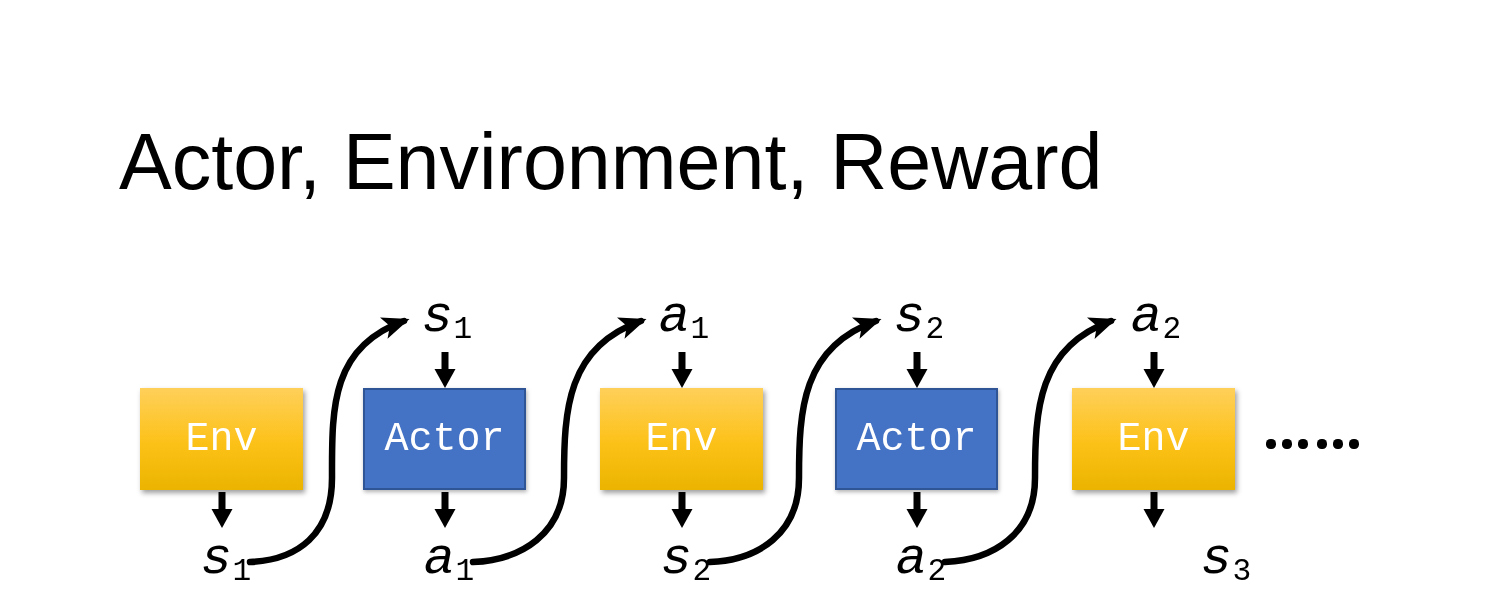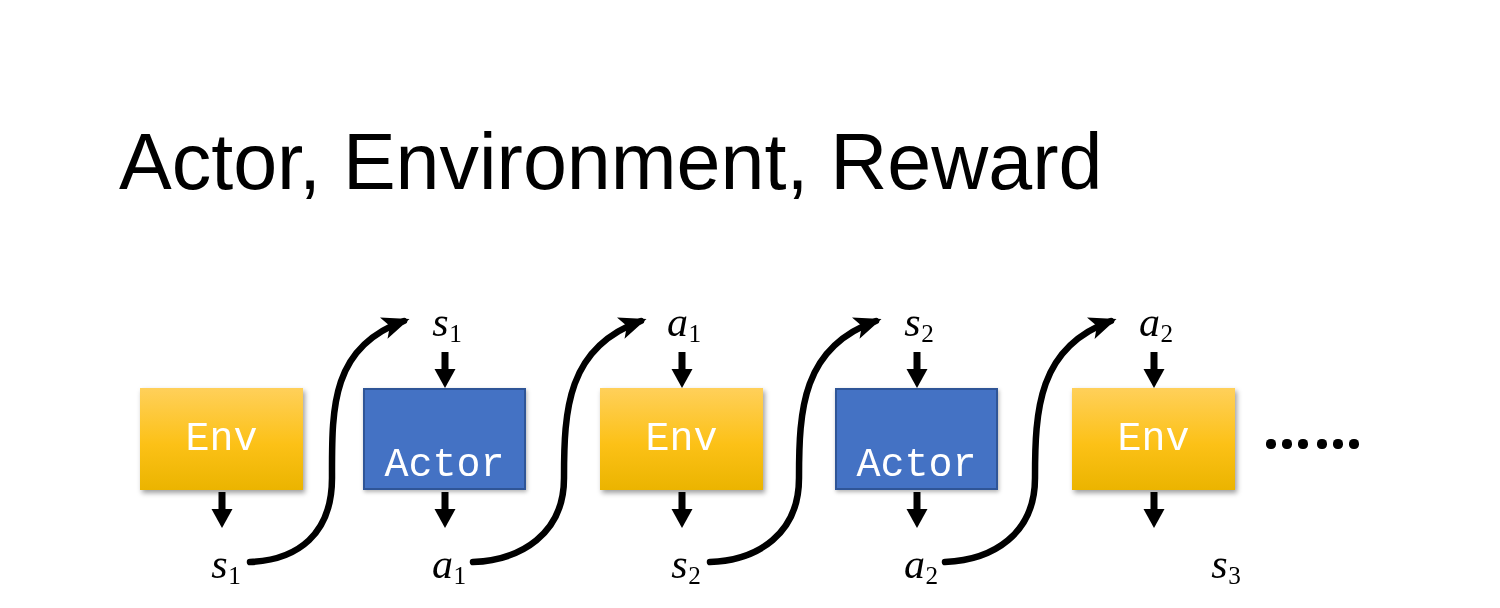--- a/index.html
+++ b/index.html
@@ -44,37 +44,35 @@
     font-family:Liberation Mono, monospace;
   }
   .box.env{
     background:linear-gradient(180deg,var(--env-gradient-top,#FFD05A) 0%,var(--env-gradient-mid,#FCC117) 55%,var(--env-gradient-bottom,#EBB400) 100%);
     box-shadow:2px 3px 5px rgba(0,0,0,0.38);
   }
   .box.actor{
     background:var(--actor-fill,#4472C4);
     border:2.5px solid var(--actor-border,#2F5597);
     box-shadow:1px 2px 4px rgba(0,0,0,0.30);
-    align-items:flex-end;
   }
   .box-1{left:140px;}
   .box-2{left:363px;}
   .box-3{left:600px;}
   .box-4{left:835px;}
   .box-5{left:1072px;}
   .mlabel{
     position:absolute;
     transform:translateX(-50%);
-    font-family:Liberation Serif, serif;
+    font-family:Liberation Mono, monospace;
     font-style:italic;
-    font-size:42px;
+    font-size:52px;
     line-height:1;
     color:var(--arrow,#000);
     white-space:nowrap;
-    margin-top:9px;
   }
   .mlabel .sub{
     font-style:normal;
     font-size:0.6em;
     vertical-align:-0.24em;
     margin-left:0.02em;
   }
   .toplab{top:292px;}
   .botlab{top:534px;}
   .tl-1{left:447px;} .tl-2{left:684px;} .tl-3{left:919px;} .tl-4{left:1156px;}

